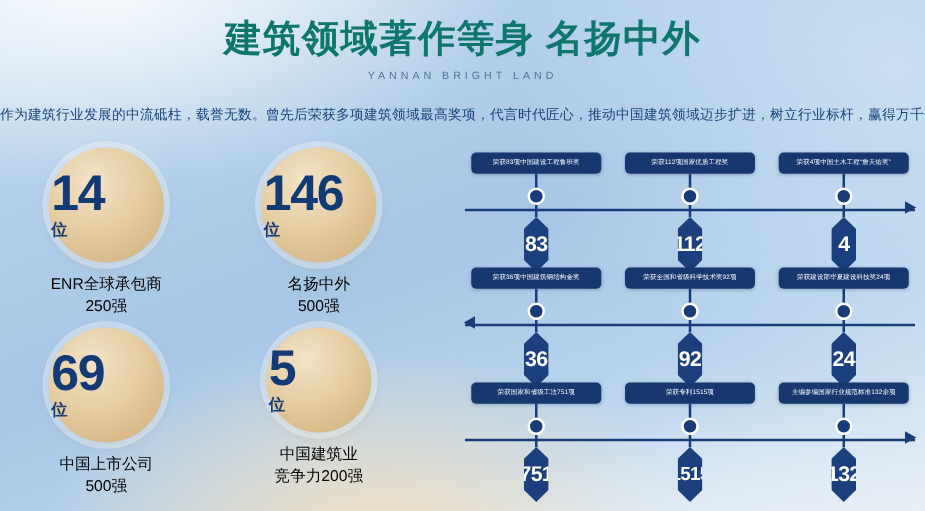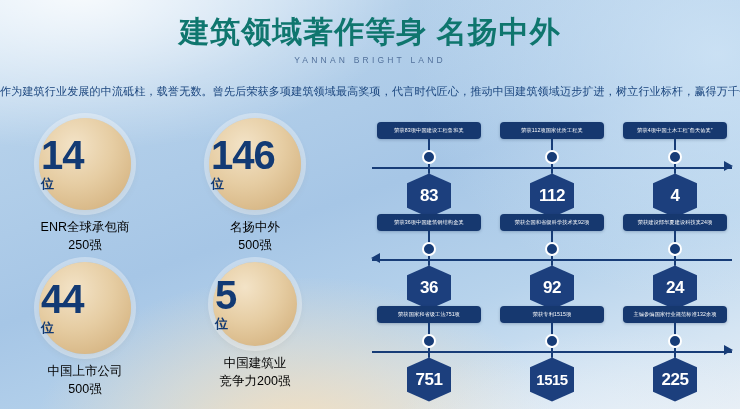--- a/index.html
+++ b/index.html
@@ -100,21 +100,21 @@
   .tl-stem{
     width:2px;height:16px;background:#173c77;margin:0 auto;
   }
   .tl-node{
     width:10px;height:10px;border-radius:50%;
     background:#173c77;border:2px solid #fff;margin:-5px auto 0;
     position:relative;z-index:2;
   }
   .tl-stem2{width:2px;height:10px;background:#173c77;margin:0 auto;}
   .tl-badge{
-    width:44px;height:44px;margin:0 auto;
+    width:20px;height:44px;margin:0 auto;
     background:#1c3f7d;
     clip-path:polygon(50% 0%,100% 22%,100% 78%,50% 100%,0% 78%,0% 22%);
     display:flex;align-items:center;justify-content:center;
     color:#fff;font-size:17px;font-weight:700;letter-spacing:-.5px;
     box-shadow:0 0 0 3px rgba(255,255,255,.45);
   }
   .tl-badge.narrow{font-size:15px;}
 </style>
 </head>
 <body>
@@ -153,21 +153,21 @@
         </div>
       </div>
       <div class="stat-label">
         <div>名扬中外</div>
         <div>500强</div>
       </div>
     </div>
     <div class="stat">
       <div class="stat-circle">
         <div class="stat-num-wrap">
-          <span class="stat-num">44</span>
+          <span class="stat-num">69</span>
           <span class="stat-unit">位</span>
         </div>
       </div>
       <div class="stat-label">
         <div>中国上市公司</div>
         <div>500强</div>
       </div>
     </div>
     <div class="stat">
       <div class="stat-circle small">
@@ -249,16 +249,16 @@
         <div class="tl-stem"></div>
         <div class="tl-node"></div>
         <div class="tl-stem2"></div>
         <div class="tl-badge narrow">1515</div>
       </div>
       <div class="tl-item" style="left: 303px;">
         <div class="tl-card">主编参编国家行业规范标准132余项</div>
         <div class="tl-stem"></div>
         <div class="tl-node"></div>
         <div class="tl-stem2"></div>
-        <div class="tl-badge">225</div>
+        <div class="tl-badge">132</div>
       </div>
     </div>
   </div>
 
 </body></html>

